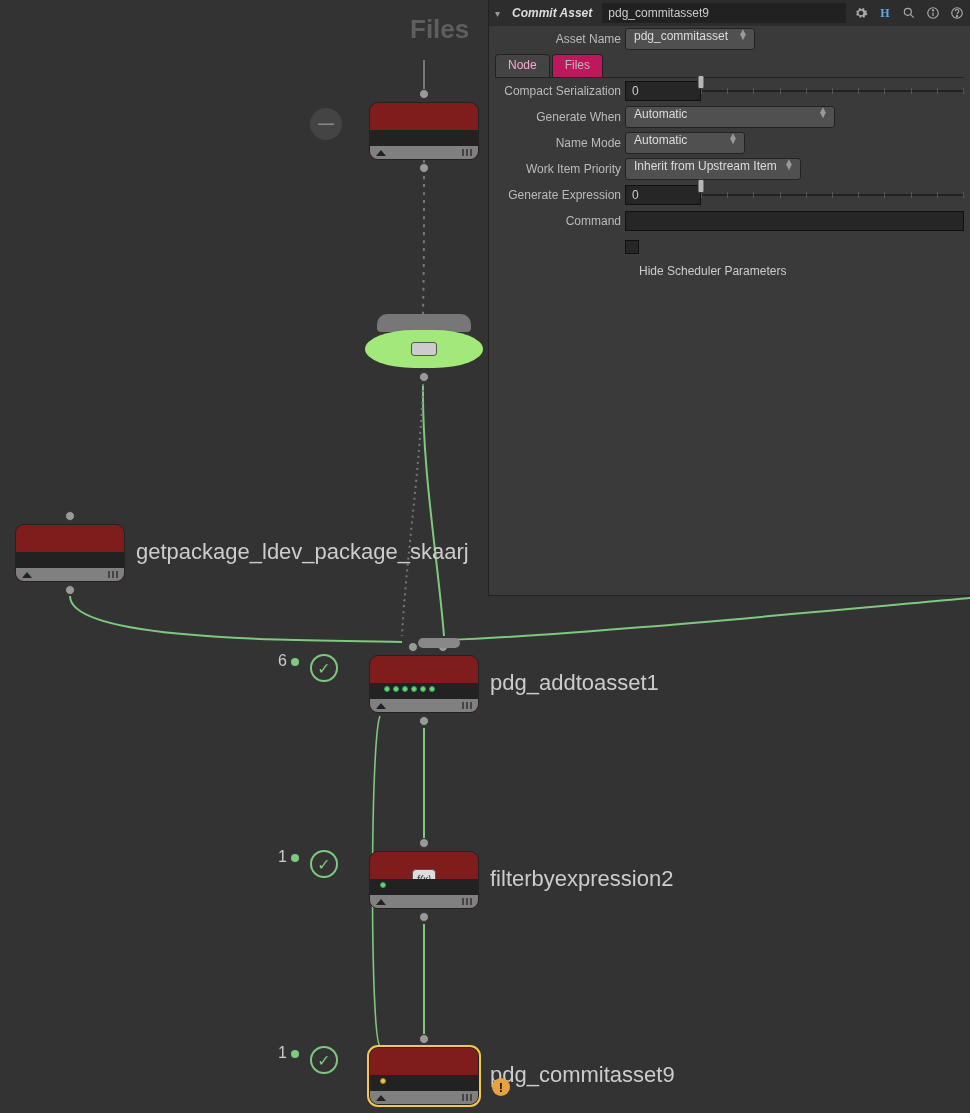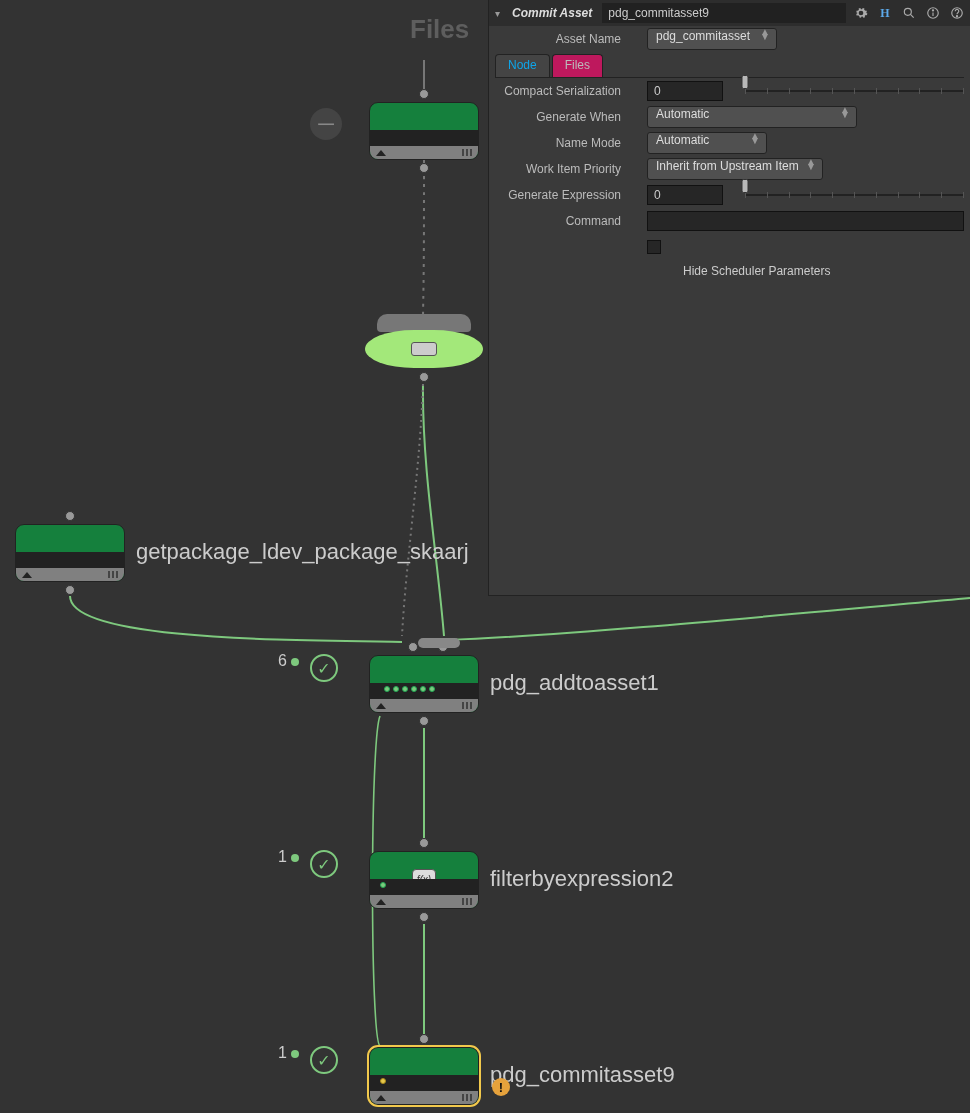--- a/index.html
+++ b/index.html
@@ -15,21 +15,21 @@
   
   #graph { position: absolute; inset: 0; }
   .graph-title {
     position: absolute; color: #5e5e5e; font-weight: bold;
     font-size: 26px;
   }
   svg.wires { position:absolute; inset:0; width:970px; height:1113px; pointer-events:none; }
 
   .node {
     position: absolute; width: 110px; height: 58px;
-    border-radius: 9px; background: #15803d;
+    border-radius: 9px; background: #7f1d1d;
     border: 1px solid #222;
   }
   .node.selected { outline: 2px solid #f2c94c; border-radius: 9px; }
   .node .midbar { position:absolute; top:27px; left:0; right:0; height:18px; background:#222; }
   .node .foot {
     position:absolute; bottom:0; left:0; right:0; height:13px;
     background:#808080; border-radius: 0 0 8px 8px;
     display:flex; justify-content:space-between; align-items:center; padding:0 6px;
   }
   .node .foot .tri {
@@ -89,21 +89,21 @@
   .collapse-icon { color:#999; font-size:10px; padding:0 2px; cursor:pointer; }
   .op-type { color:#ddd; font-weight:bold; font-style:italic; padding:0 4px; }
   .op-name-input {
     flex:1; background:#212121; border:none; color:#ccc; height:20px; padding:0 6px;
     font-size:12px;
   }
   .hdr-icons { display:flex; gap:6px; align-items:center; }
   .hdr-icons .ic { width:18px; height:18px; display:flex; align-items:center; justify-content:center; color:#aaa; cursor:pointer; }
   .hdr-icons .ic.accent { color:#5da9e9; font-weight:bold; font-family:serif;}
   .param-row {
-    display:flex; align-items:center; height:26px; padding:0 6px; gap:22px;
+    display:flex; align-items:center; height:26px; padding:0 6px; gap:0;
   }
   .param-label {
     width:130px; text-align:right; color:#bbb; padding-right:4px; font-size:12px;
   }
   .select-ctl {
     background:#505050; border:1px solid #222; height:22px; border-radius:3px;
     display:flex; padding:0 8px; color:#ddd; position:relative;
     min-width:120px; cursor:pointer;
   }
   .select-ctl .caret { position:absolute; right:6px; color:#999; font-size:10px; display:flex; flex-direction:column; line-height:5px; }
@@ -122,21 +122,21 @@
   .text-input-full {
     background:#262626; border:1px solid #111; height:20px; color:#ccc; padding:0 6px; flex:1;
     font-size:12px;
   }
   .checkbox {
     width:14px; height:14px; background:#262626; border:1px solid #111; cursor:pointer;
   }
   .tabs { display:flex; height:24px; margin:2px 6px 0 6px; border-bottom:1px solid #222;}
   .tab { padding:3px 12px; background:#be185d; border:1px solid #222; border-bottom:none; margin-right:2px;
          border-radius:4px 4px 0 0; color:#bbb; cursor:pointer; font-size:12px; }
-  .tab.active { background:#444; color:#0ea5e9; }
+  .tab.active { background:#444; color:#f9a8d4; }
   #panel .body { background:#3a3a3a; }
 </style>
 </head>
 <body>
 
 <div id="graph">
 
   <div class="graph-title" style="left:410px; top:14px;">Files</div>
 
   <svg class="wires">

